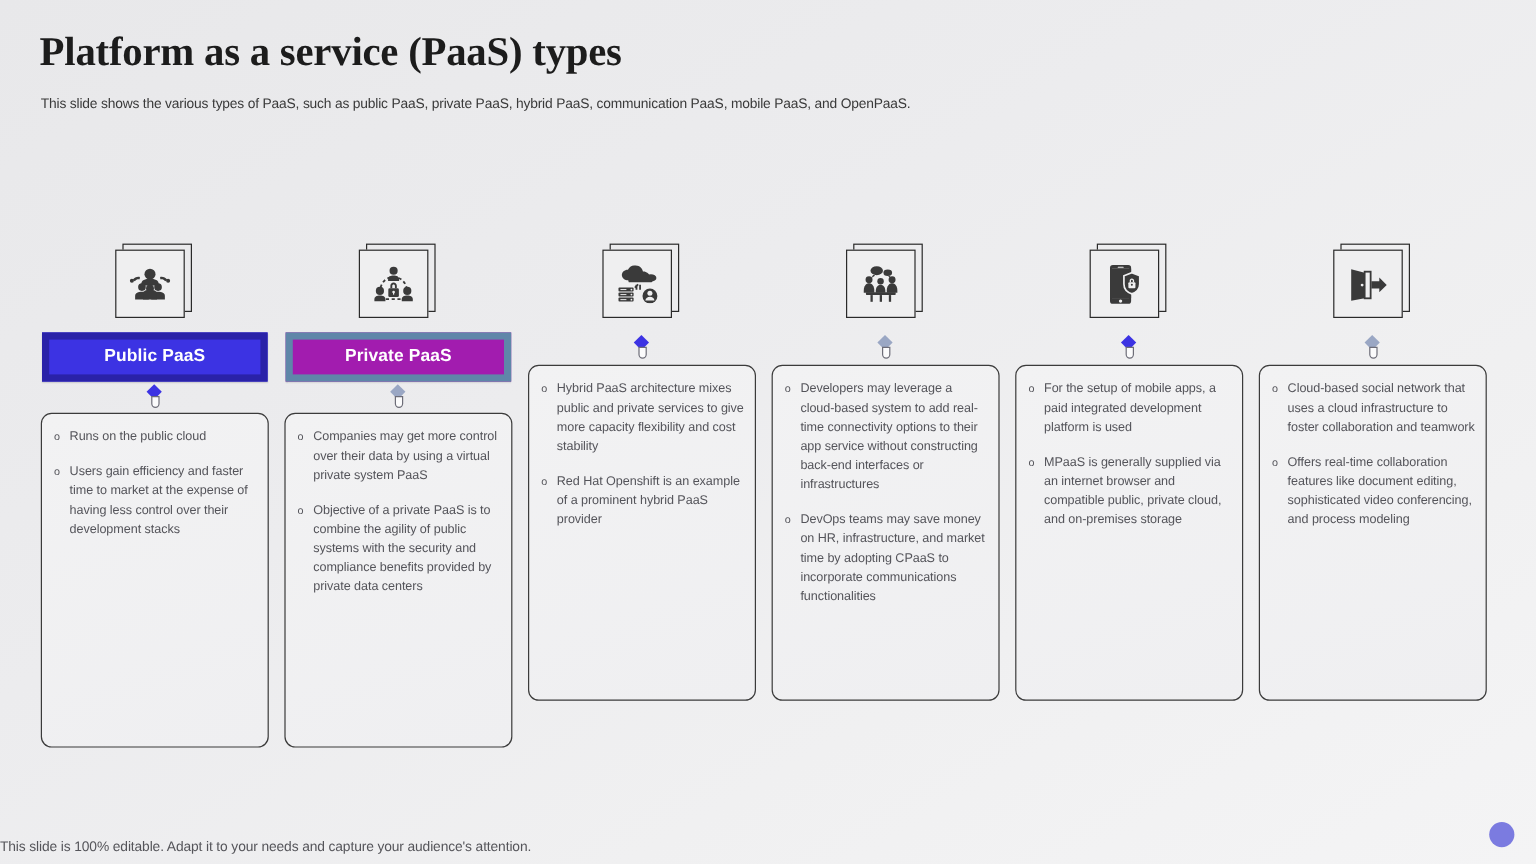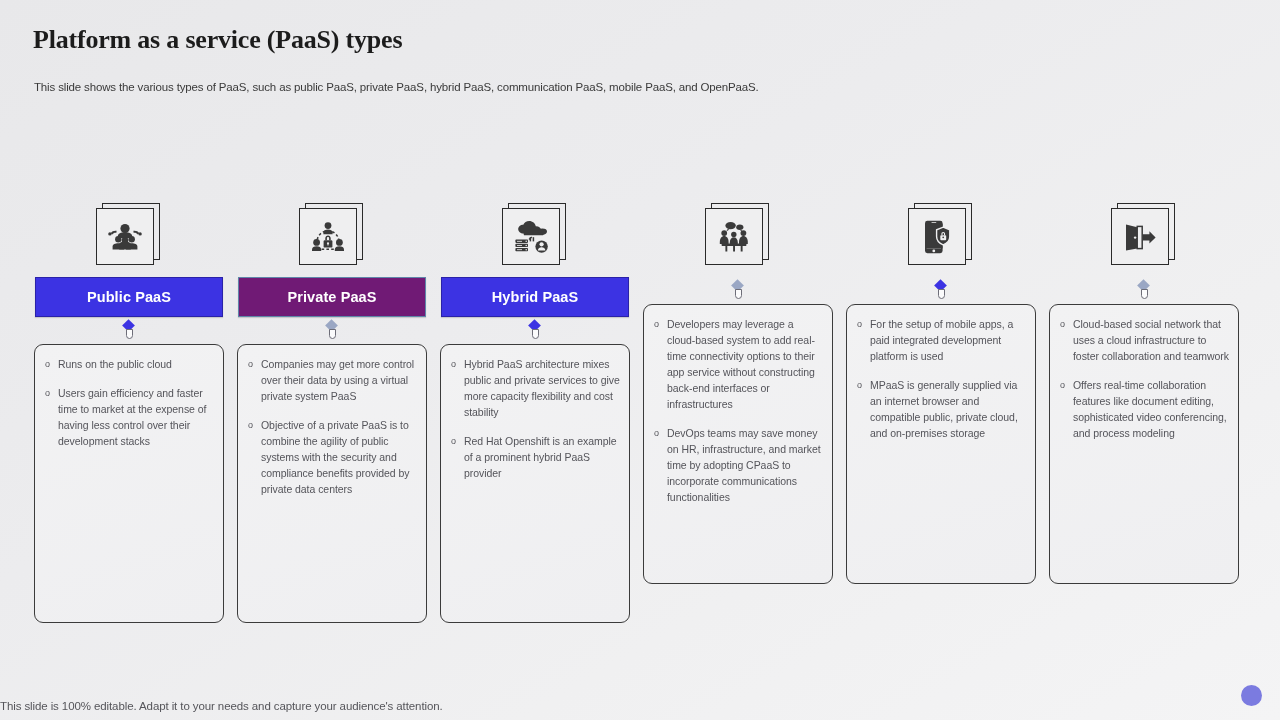--- a/index.html
+++ b/index.html
@@ -12,21 +12,21 @@
     background: linear-gradient(150deg, #e8e8ea 0%, #ececee 40%, #f0f0f1 70%, #f4f4f5 100%);
     position: relative;
   }
 
   
   #slide-title {
     position: absolute;
     left: 33px; top: 25px;
     font-family: "Liberation Serif", serif;
     font-weight: 700;
-    font-size: 26px;
+    font-size: 34px;
     letter-spacing: -0.2px;
     color: #1c1c1c;
     white-space: nowrap;
   }
   #slide-subtitle {
     position: absolute;
     left: 34px; top: 81px;
     font-size: 11.5px;
     color: #3a3a3a;
     letter-spacing: -0.15px;
@@ -72,34 +72,34 @@
     display: flex;
     align-items: center;
     justify-content: center;
   }
   .icon-frame svg { display: block; }
 
   
   .title-bar {
     width: 188px;
     height: 41px;
-    border: 1px solid #f97316;
+    border: 6px solid #f97316;
     display: flex;
     align-items: center;
     justify-content: center;
     text-align: center;
     color: #ffffff;
     font-weight: bold;
     font-size: 14.5px;
     line-height: 17px;
     letter-spacing: 0.1px;
     box-shadow: 0 1px 1px rgba(0,0,0,0.14);
   }
   .title-bar.blue   { background: #3c33e3; border-color: #2a22a8; }
-  .title-bar.steel  { background: #701a75; border-color: #5f86a9; }
+  .title-bar.steel  { background: #a21caf; border-color: #5f86a9; }
 
   
   .connector {
     position: relative;
     width: 16px; height: 20px;
     margin-top: 4px;
     margin-bottom: 3px;
   }
   .connector .diamond {
     position: absolute;
@@ -274,23 +274,20 @@
       <circle cx="13.2" cy="28.7" r="0.75" fill="#efeff0"></circle>
       <circle cx="28.6" cy="25.6" r="6.2"></circle>
       <circle cx="28.6" cy="23.3" r="2.1" fill="#efeff0"></circle>
       <path d="M24.8 29.4 C25.1 27.3 26.7 26.3 28.6 26.3 C30.5 26.3 32.1 27.3 32.4 29.4 Z" fill="#efeff0"></path>
       <path d="M17.4 16.2 L17.4 20.4" stroke="#3a3a3a" stroke-width="1.5" fill="none"></path>
       <path d="M20.4 16.2 L20.4 20.4" stroke="#3a3a3a" stroke-width="1.5" fill="none"></path>
       <path d="M16 18.6 L18.8 16" stroke="#3a3a3a" stroke-width="1.4" fill="none"></path>
     </svg>
         </div>
       </div>
-      <div class="title-bar blue">
-        <span>Hybrid PaaS</span>
-      </div>
       <div class="connector">
         <div class="diamond blue"></div>
         <div class="pin"></div>
       </div>
       <div class="body-card">
         <ul class="bullet-list">
           <li class="bullet-item">
             <span class="bullet-mark">o</span>
             <span class="bullet-text">Hybrid PaaS architecture mixes public and private services to give more capacity flexibility and cost stability</span>
           </li>

